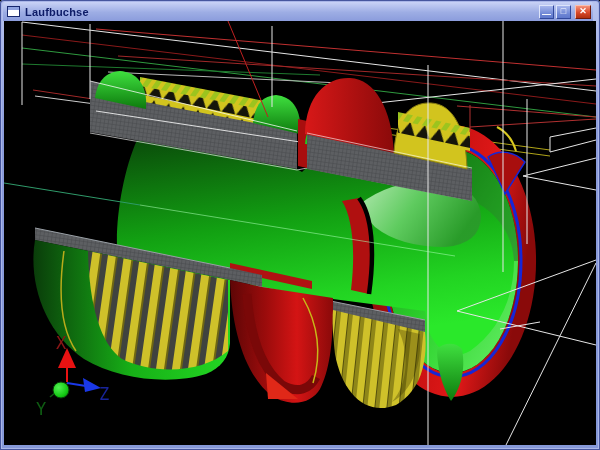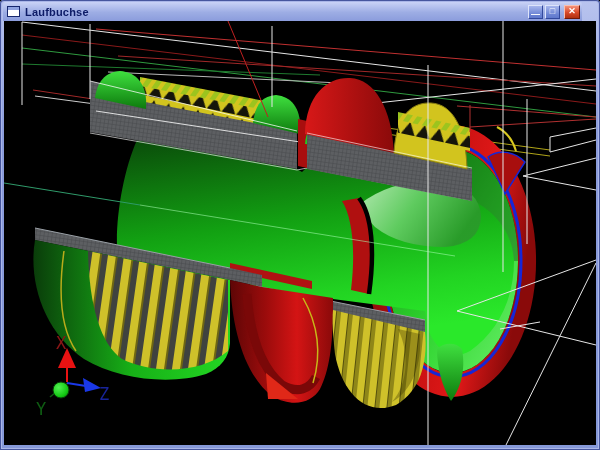--- a/index.html
+++ b/index.html
@@ -5,21 +5,21 @@
   html,body{margin:0;padding:0;background:#000;}
   .window{
     position:relative;width:600px;height:450px;
     background:linear-gradient(#b9c4ef,#8b9cdc 30%,#8598d8);
     border-radius:4px 4px 0 0;
     box-shadow:inset 0 0 0 1px #46569e, inset 0 0 0 2px #aab6e8;
     font-family:"Liberation Sans",sans-serif;
     overflow:hidden;
   }
   .titlebar{
-    position:absolute;left:3px;top:2px;right:18px;height:19px;
+    position:absolute;left:3px;top:2px;right:7px;height:19px;
     display:flex;align-items:center;
     background:linear-gradient(#c9d2f6,#9dade4 55%,#8b9cdc);
     border-radius:3px 3px 0 0;
   }
   .win-icon{
     width:13px;height:11px;margin:0 5px 0 4px;
     background:#fdfdff;border:1px solid #16266e;
     box-sizing:border-box;position:relative;
   }
   .win-icon::after{

